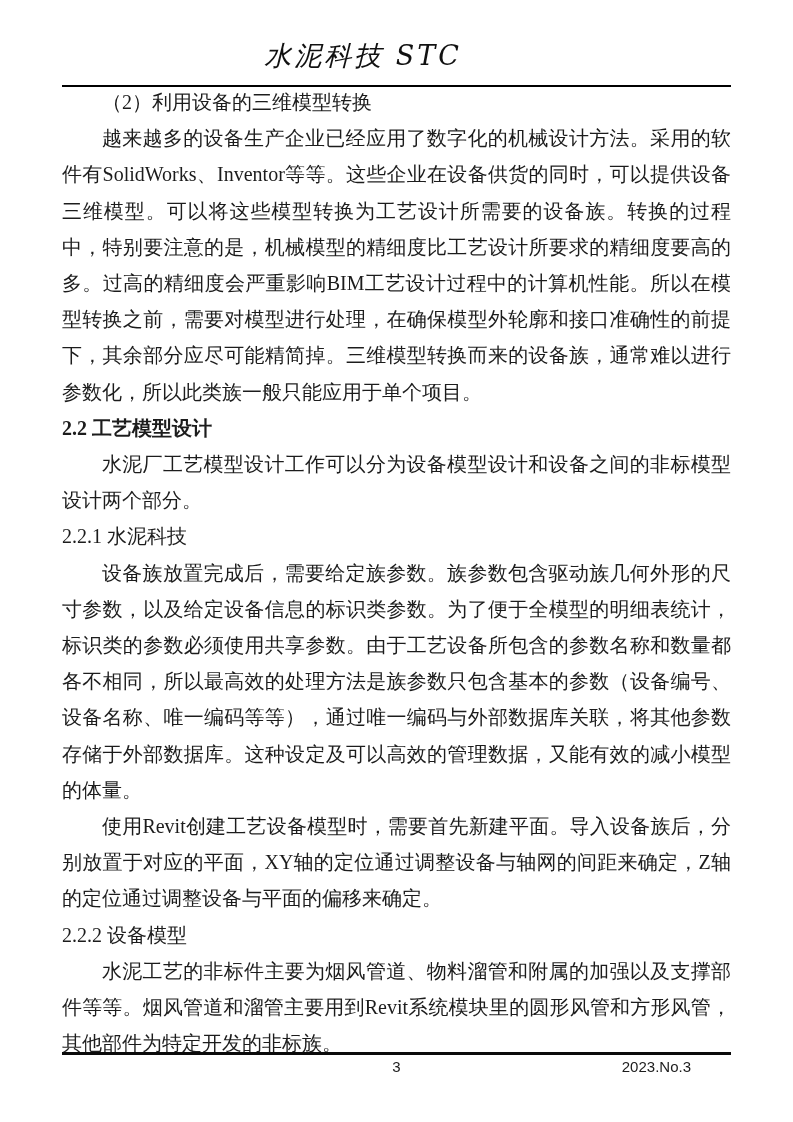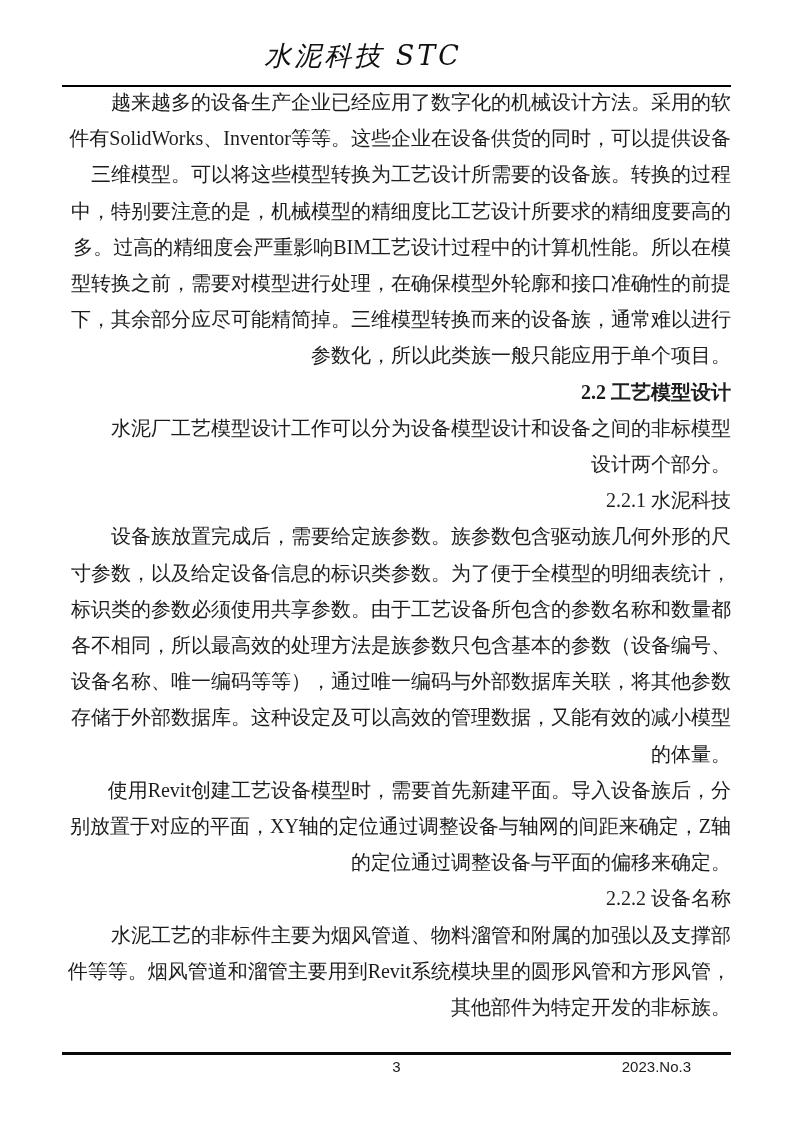--- a/index.html
+++ b/index.html
@@ -29,21 +29,20 @@
   .doc-body {
     position: absolute;
     top: 84px; left: 62px; width: 669px;
     font-size: 20px;
     line-height: 36.2px;
   }
   .doc-body p, .doc-body h2, .doc-body h3 {
     margin: 0; padding: 0;
     font-size: 20px;
     line-height: 36.2px;
-    text-align: right;
   }
   .para {
     text-indent: 2em;
     text-align: justify;
   }
   .section-heading {
     font-weight: bold;
     text-align: left;
   }
   .subsection-heading {
@@ -75,27 +74,28 @@
   }
 </style>
 </head>
 <body>
 
 <div class="journal-title">水泥科技 STC</div>
 
 <div class="header-rule"></div>
 
 <main class="doc-body">
+  <p class="para">（2）利用设备的三维模型转换</p>
   <p class="para">越来越多的设备生产企业已经应用了数字化的机械设计方法。采用的软件有SolidWorks、Inventor等等。这些企业在设备供货的同时，可以提供设备三维模型。可以将这些模型转换为工艺设计所需要的设备族。转换的过程中，特别要注意的是，机械模型的精细度比工艺设计所要求的精细度要高的多。过高的精细度会严重影响BIM工艺设计过程中的计算机性能。所以在模型转换之前，需要对模型进行处理，在确保模型外轮廓和接口准确性的前提下，其余部分应尽可能精简掉。三维模型转换而来的设备族，通常难以进行参数化，所以此类族一般只能应用于单个项目。</p>
   <h2 class="section-heading">2.2 工艺模型设计</h2>
   <p class="para">水泥厂工艺模型设计工作可以分为设备模型设计和设备之间的非标模型设计两个部分。</p>
   <h3 class="subsection-heading">2.2.1 水泥科技</h3>
   <p class="para">设备族放置完成后，需要给定族参数。族参数包含驱动族几何外形的尺寸参数，以及给定设备信息的标识类参数。为了便于全模型的明细表统计，标识类的参数必须使用共享参数。由于工艺设备所包含的参数名称和数量都各不相同，所以最高效的处理方法是族参数只包含基本的参数（设备编号、设备名称、唯一编码等等），通过唯一编码与外部数据库关联，将其他参数存储于外部数据库。这种设定及可以高效的管理数据，又能有效的减小模型的体量。</p>
   <p class="para">使用Revit创建工艺设备模型时，需要首先新建平面。导入设备族后，分别放置于对应的平面，XY轴的定位通过调整设备与轴网的间距来确定，Z轴的定位通过调整设备与平面的偏移来确定。</p>
-  <h3 class="subsection-heading">2.2.2 设备名称</h3>
+  <h3 class="subsection-heading">2.2.2 设备模型</h3>
   <p class="para">水泥工艺的非标件主要为烟风管道、物料溜管和附属的加强以及支撑部件等等。烟风管道和溜管主要用到Revit系统模块里的圆形风管和方形风管，其他部件为特定开发的非标族。</p>
 </main>
 
 <div class="footer-rule"></div>
 
 <div class="footer-row">
   <span class="page-number">3</span>
   <span class="issue-label">2023.No.3</span>
 </div>
 

